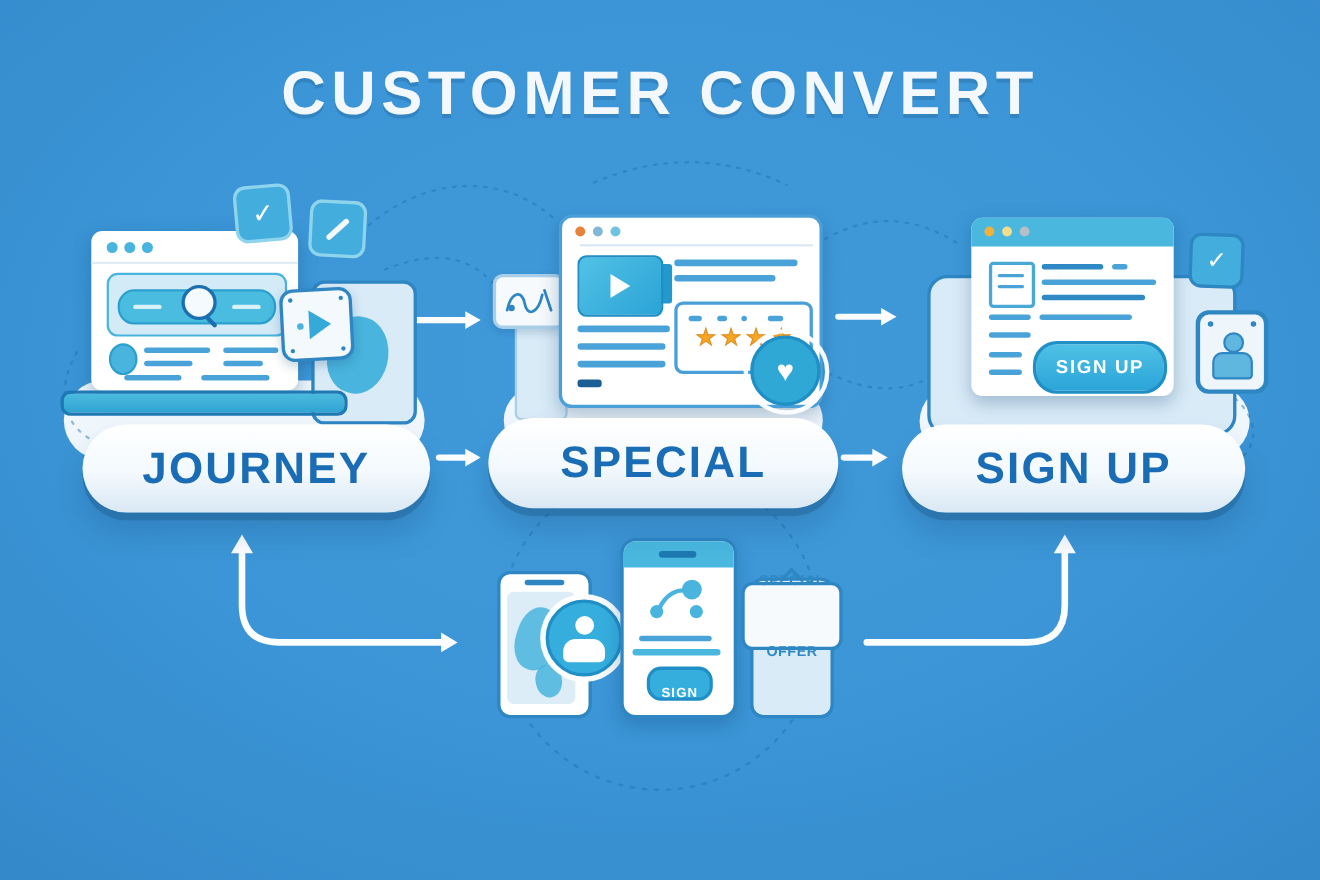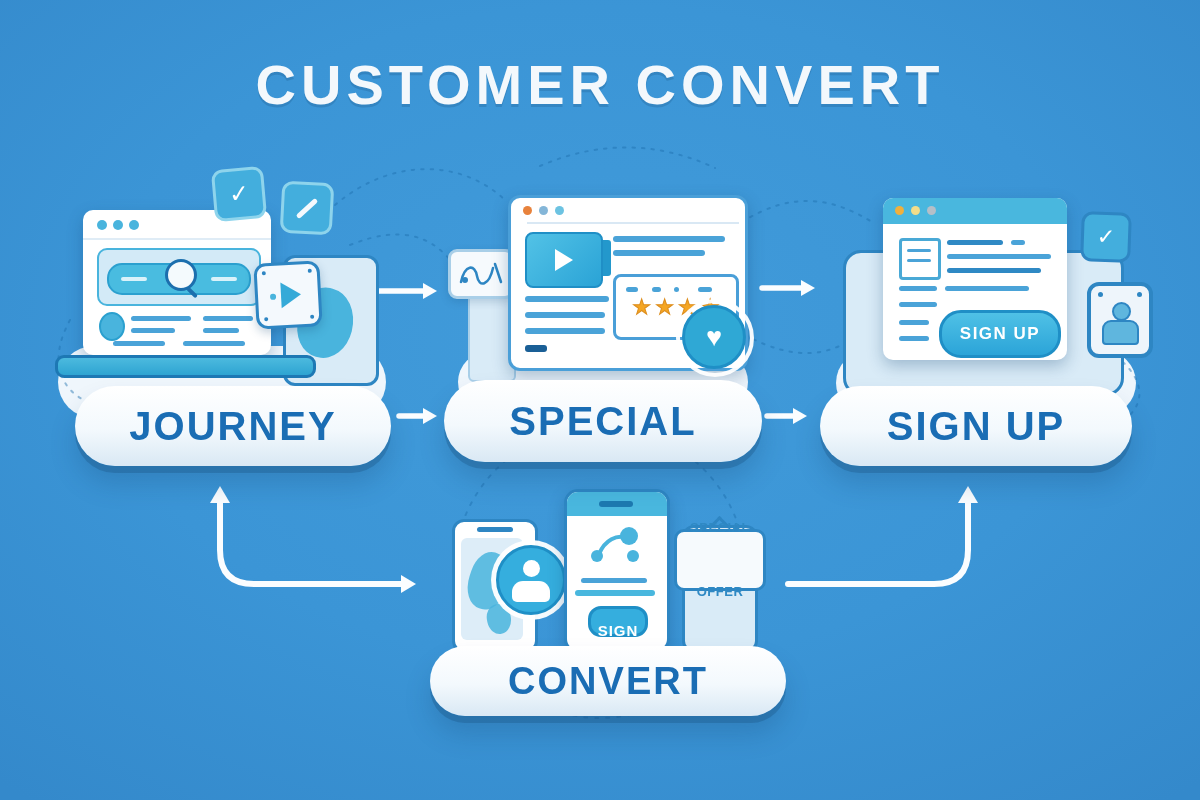--- a/index.html
+++ b/index.html
@@ -221,37 +221,34 @@
       </div>
       <svg width="60" height="44" viewBox="0 0 60 44" style="position:absolute;left:20px;top:32px;">
         <path d="M12 30 C 18 16, 30 10, 40 14" stroke="#49b4dd" stroke-width="4" fill="none" stroke-linecap="round"></path>
         <circle cx="10" cy="32" r="6" fill="#49b4dd"></circle>
         <circle cx="42" cy="12" r="9" fill="#49b4dd"></circle>
         <circle cx="46" cy="32" r="6" fill="#49b4dd"></circle>
       </svg>
       <div class="line" style="left:14px;top:86px;width:66px;"></div>
       <div class="line" style="left:8px;top:98px;width:80px;height:6px;background:#49b7de;"></div>
       <div class="abs" style="left:21px;top:114px;width:54px;height:25px;background:#35aede;border:3px solid #1f8fc6;border-radius:13px;display:flex;align-items:center;justify-content:center;">
-        <span class="glyph" style="font-size:15px;letter-spacing:1px;margin-top:17px;">SIGN</span>
+        <span class="glyph" style="font-size:12px;letter-spacing:1px;margin-top:17px;">SIGN</span>
       </div>
     </div>
     <div class="silhouette" style="left:244px;top:42px;width:70px;height:122px;border-radius:12px;"></div>
     <div class="abs" style="left:274px;top:36px;width:12px;height:12px;border-left:3px solid #2e86c3;border-top:3px solid #2e86c3;transform:rotate(45deg);"></div>
     <div class="abs" style="left:236px;top:46px;width:86px;height:56px;background:#f6fafd;border:3px solid #2e86c3;border-radius:10px;display:flex;flex-direction:column;align-items:center;justify-content:center;line-height:1.2;">
       <span style="color:#2f89c4;font-weight:800;font-size:13px;letter-spacing:.5px;">SPECIAL</span>
       <span style="color:#2f89c4;font-weight:800;font-size:13px;letter-spacing:.5px;margin-top:48px;">OFFER</span>
     </div>
   </div>
 
   <div class="pill" style="left:75px;top:386px;width:316px;height:80px;font-size:40px;">
     <span>JOURNEY</span>
   </div>
   <div class="pill" style="left:444px;top:380px;width:318px;height:82px;font-size:40px;">
     <span>SPECIAL</span>
   </div>
   <div class="pill" style="left:820px;top:386px;width:312px;height:80px;font-size:40px;">
     <span>SIGN UP</span>
   </div>
-  <div class="pill" style="left:430px;top:646px;width:356px;height:70px;font-size:38px;">
-    <span>CONVERT</span>
-  </div>
 
 </div>
 
 </body></html>

